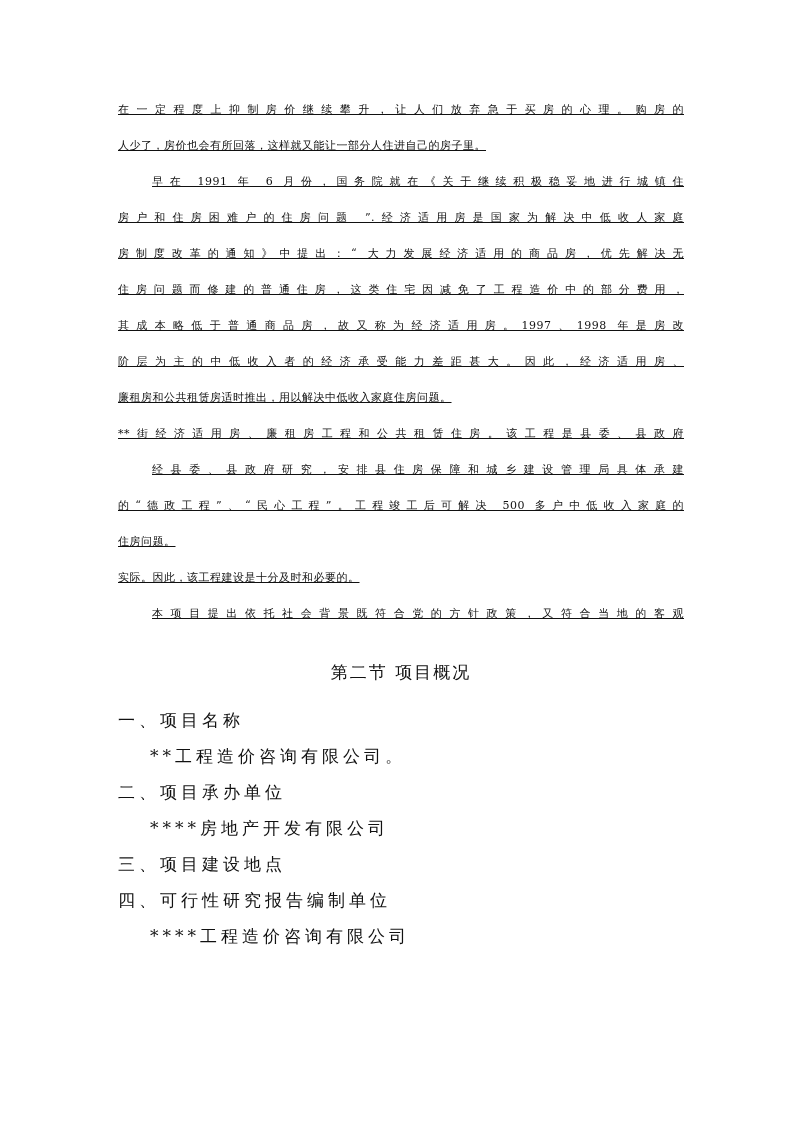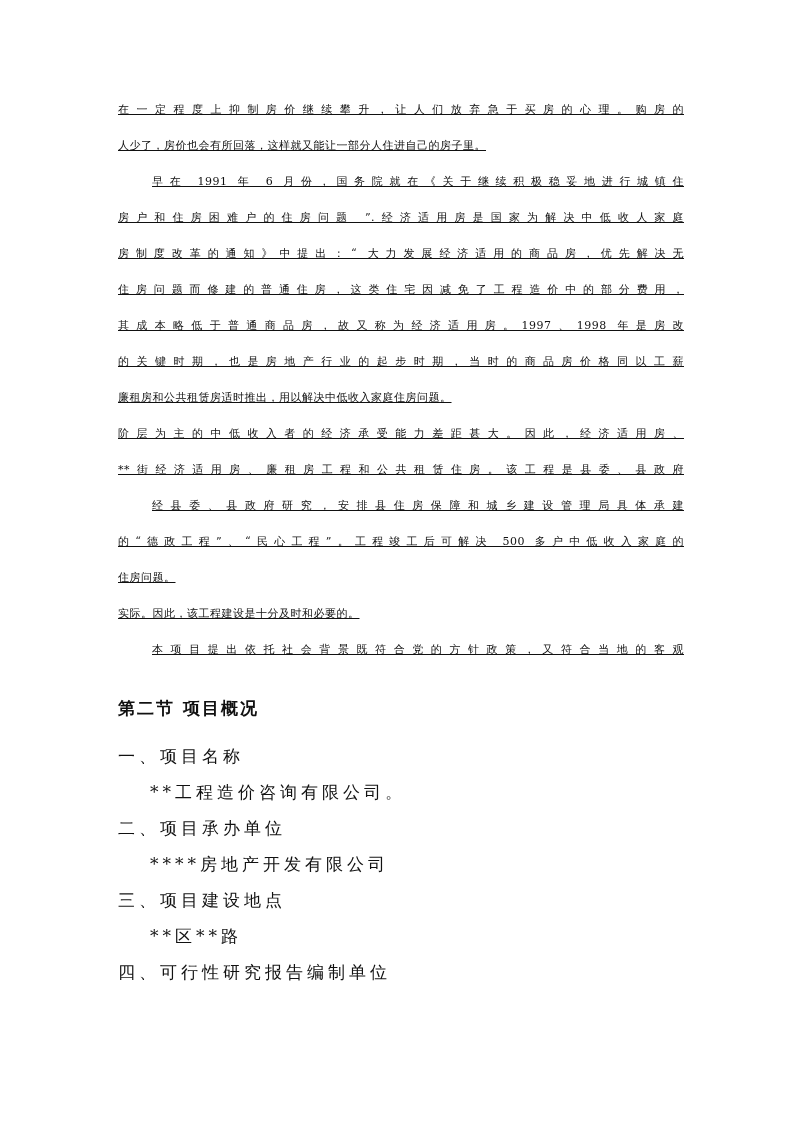--- a/index.html
+++ b/index.html
@@ -12,21 +12,21 @@
   .line {
     height: 36px; line-height: 36px; font-size: 11px;
     white-space: nowrap; text-align: justify; text-align-last: justify;
     letter-spacing: 0.5px;
     text-decoration: underline;
   }
   .line.last { text-align-last: left; }
   .indent { padding-left: 34px; }
   .heading {
     margin-top: 22px; height: 36px; line-height: 36px; font-size: 17px;
-    font-weight: bold; letter-spacing: 2px;
+    font-weight: normal; text-align: center; letter-spacing: 2px;
     font-family: "DejaVu Sans", "Liberation Sans", sans-serif;
   }
   .list { margin-top: 12px; }
   .item-title { height: 36px; line-height: 36px; font-size: 17px; letter-spacing: 4px; white-space: nowrap; }
   .item-value { height: 36px; line-height: 36px; font-size: 17px; padding-left: 32px; letter-spacing: 4px; white-space: nowrap; }
 </style>
 </head>
 <body>
 
 <div class="page">
@@ -35,23 +35,22 @@
     <div class="line">在一定程度上抑制房价继续攀升，让人们放弃急于买房的心理。购房的</div>
     <div class="line last">人少了，房价也会有所回落，这样就又能让一部分人住进自己的房子里。</div>
   </div>
 
   <div>
     <div class="line indent">早在 1991 年 6 月份，国务院就在《关于继续积极稳妥地进行城镇住</div>
     <div class="line">房户和住房困难户的住房问题 ”.经济适用房是国家为解决中低收人家庭</div>
     <div class="line">房制度改革的通知》中提出：“ 大力发展经济适用的商品房，优先解决无</div>
     <div class="line">住房问题而修建的普通住房，这类住宅因减免了工程造价中的部分费用，</div>
     <div class="line">其成本略低于普通商品房，故又称为经济适用房。1997、1998 年是房改</div>
-    <div class="line">的关键时期，也是房地产行业的起步时期，当时的商品房价格同以工薪</div>
+    <div class="line">阶层为主的中低收入者的经济承受能力差距甚大。因此，经济适用房、</div>
     <div class="line last">廉租房和公共租赁房适时推出，用以解决中低收入家庭住房问题。</div>
-    <div class="line">阶层为主的中低收入者的经济承受能力差距甚大。因此，经济适用房、</div>
   </div>
 
   <div>
     <div class="line">**街经济适用房、廉租房工程和公共租赁住房。该工程是县委、县政府</div>
     <div class="line indent">经县委、县政府研究，安排县住房保障和城乡建设管理局具体承建</div>
     <div class="line">的“德政工程”、“民心工程”。工程竣工后可解决 500 多户中低收入家庭的</div>
     <div class="line last">住房问题。</div>
   </div>
 
   <div>
@@ -60,17 +59,17 @@
   </div>
 
   <div class="heading">第二节  项目概况</div>
 
   <div class="list">
     <div class="item-title">一、项目名称</div>
     <div class="item-value">**工程造价咨询有限公司。</div>
     <div class="item-title">二、项目承办单位</div>
     <div class="item-value">****房地产开发有限公司</div>
     <div class="item-title">三、项目建设地点</div>
-    <div class="item-value">**区**路</div>
     <div class="item-title">四、可行性研究报告编制单位</div>
+    <div class="item-value"> ****工程造价咨询有限公司</div>
   </div>
 
 </div>
 
 </body></html>

